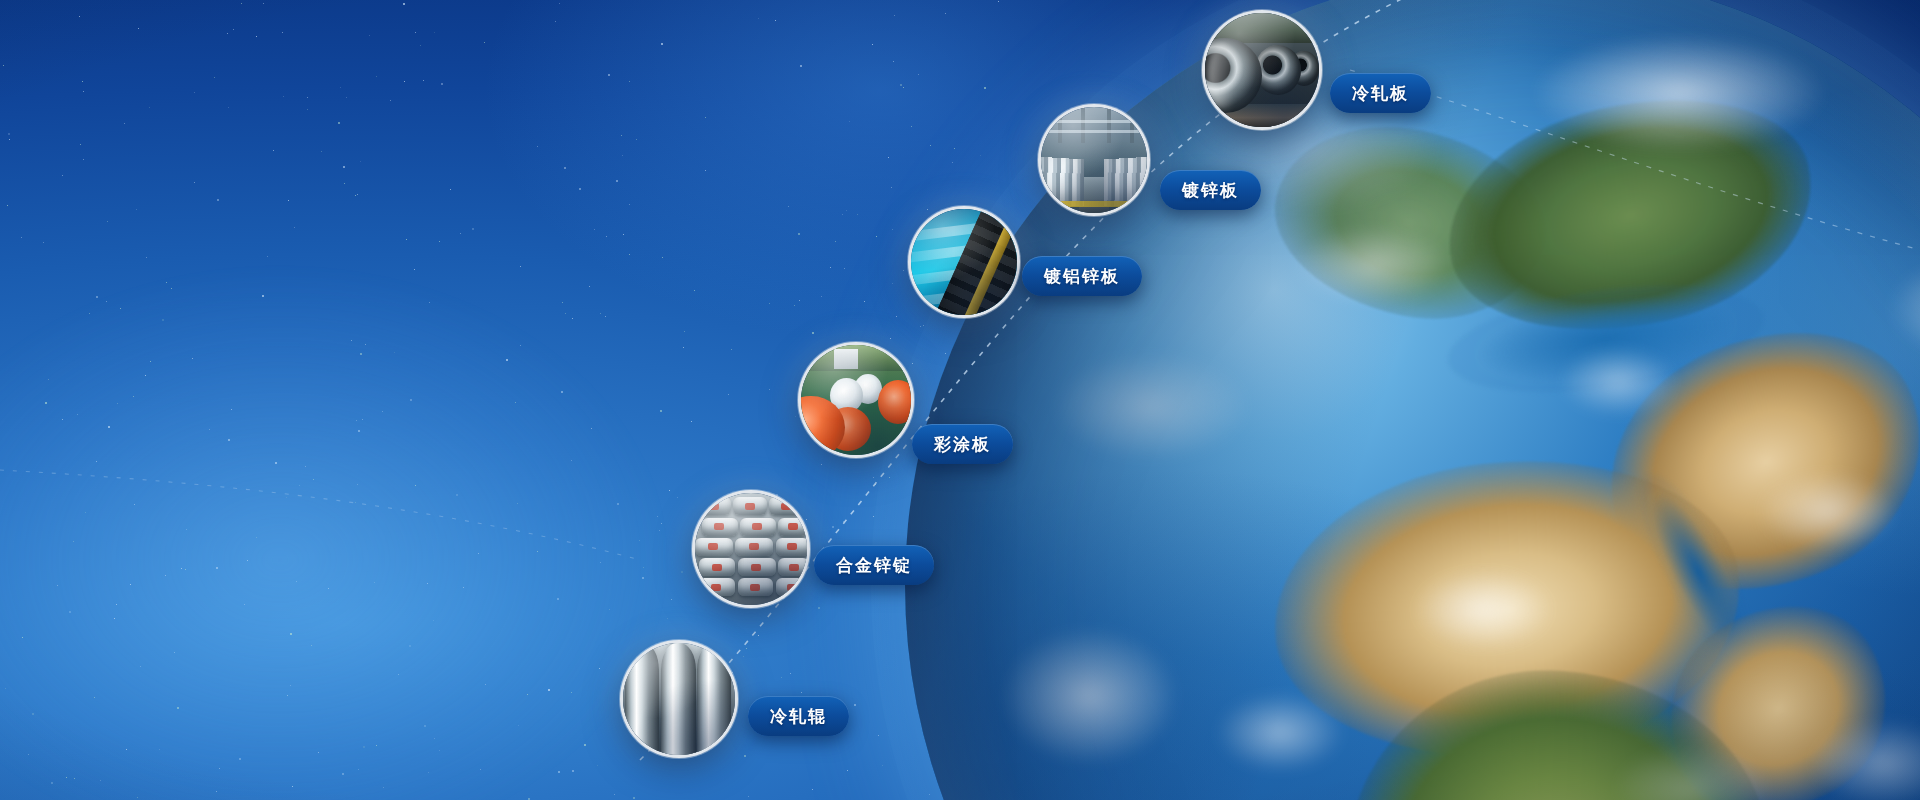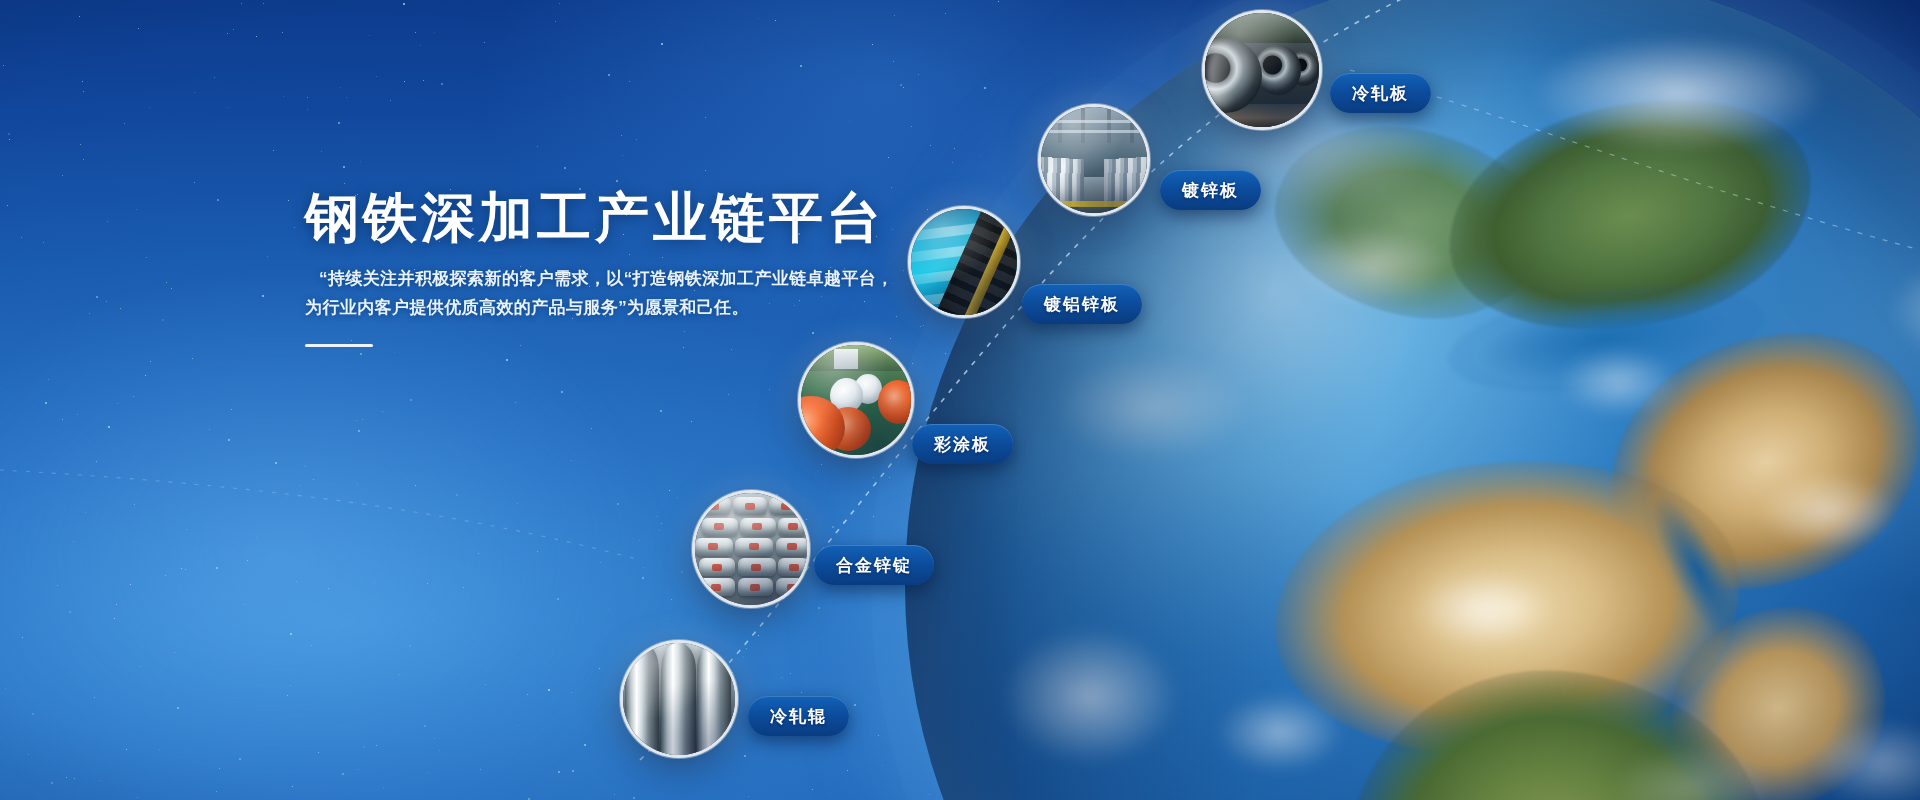--- a/index.html
+++ b/index.html
@@ -575,28 +575,20 @@
   </div>
 
   <div class="bg-vig"></div>
 
   <svg id="links" viewBox="0 0 1920 800" preserveAspectRatio="none">
     <path d="M 640 760 C 760 640 880 470 1010 320 C 1120 190 1250 70 1420 -10" fill="none" stroke="#cfe4f8" stroke-width="1.6" stroke-opacity=".75" stroke-dasharray="5 7"></path>
     <path d="M 1350 70 C 1520 120 1700 190 1920 250" fill="none" stroke="#cfe4f8" stroke-width="1.2" stroke-opacity=".45" stroke-dasharray="5 8"></path>
     <path d="M 0 470 C 180 480 420 500 640 560" fill="none" stroke="#cfe4f8" stroke-width="1.1" stroke-opacity=".28" stroke-dasharray="4 9"></path>
   </svg>
 
-  <div id="headline">
-    <div class="h-title">钢铁深加工产业链平台</div>
-    <div class="h-sub">
-      <span class="ln ln1">“持续关注并积极探索新的客户需求，以“打造钢铁深加工产业链卓越平台，</span>
-      <span class="ln ln2">为行业内客户提供优质高效的产品与服务”为愿景和己任。</span>
-    </div>
-    <div class="h-rule"></div>
-  </div>
 
   <div class="node node-1" style="left:1202px; top:10px;">
     <div class="bubble">
       <div class="ph ph-coils">
         <div class="roof"></div>
           <div class="floor"></div>
         <div class="roll r3"></div>
           <div class="roll r2"></div>
           <div class="roll r1"></div>
         <div class="hl"></div>
@@ -635,21 +627,21 @@
         <div class="band" style="top:14%"></div>
         <div class="band" style="top:34%"></div>
         <div class="band" style="top:56%"></div>
         <div class="band" style="top:76%"></div>
         <div class="conv"></div>
           <div class="edge"></div>
       </div>
       <div class="gloss"></div>
     </div>
   </div>
-  <div class="pill" style="left:1022px; top:284px;">
+  <div class="pill" style="left:1022px; top:256px;">
     <span>镀铝锌板</span>
   </div>
 
   <div class="node node-4" style="left:798px; top:342px;">
     <div class="bubble">
       <div class="ph ph-orange">
         <div class="topstrip"></div>
           <div class="bldg"></div>
         <div class="wc w2"></div>
           <div class="wc w1"></div>

